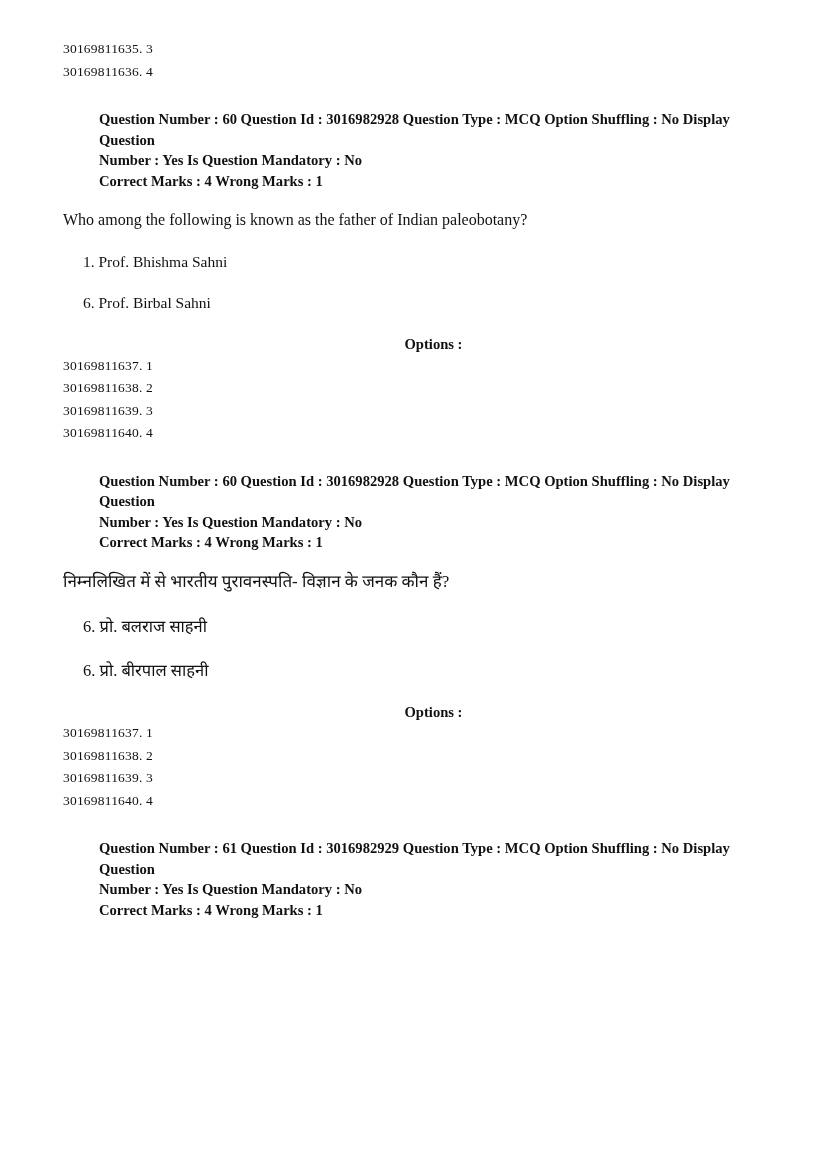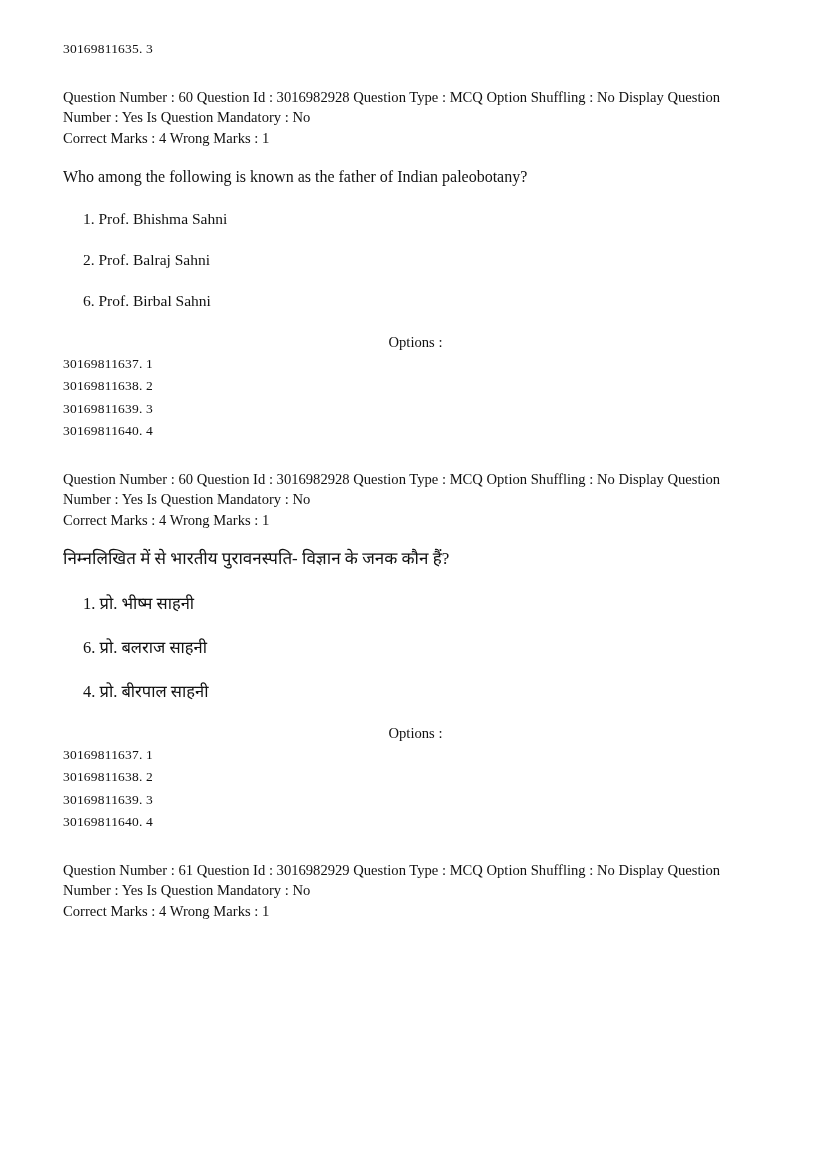--- a/index.html
+++ b/index.html
@@ -22,23 +22,24 @@
     line-height: 22.5px;
     letter-spacing: 0.2px;
     font-weight: bold;
     font-weight: 600;
   }
   .id-line { font-weight: 500; }
   .qblock {
     margin-top: 26px;
   }
   .hdr {
-    font-weight: normal;
+    font-weight: bold;
     font-size: 14.6px;
     line-height: 20.5px;
+    margin-left: 36px;
   }
   .qtext {
     margin-top: 18px;
     font-size: 16px;
     line-height: 21px;
   }
   .qtext.hindi {
     font-size: 17px;
   }
   .choice {
@@ -54,44 +55,43 @@
     margin-top: 22px;
     text-align: center;
   }
 </style>
 </head>
 <body>
 
 <div class="page">
 
   <div class="id-line">30169811635. 3</div>
+  <div class="id-line">30169811636. 4</div>
 
   <section class="qblock">
     <div class="hdr">Question Number : 60 Question Id : 3016982928 Question Type : MCQ Option Shuffling : No Display Question</div>
     <div class="hdr">Number : Yes Is Question Mandatory : No</div>
     <div class="hdr">Correct Marks : 4 Wrong Marks : 1</div>
     <div class="qtext">Who among the following is known as the father of Indian paleobotany?</div>
     <div class="choice">1. Prof. Bhishma Sahni</div>
-    <div class="choice">2. Prof. Balraj Sahni</div>
     <div class="choice">6. Prof. Birbal Sahni</div>
     <div class="hdr options-label">Options :</div>
     <div class="id-line">30169811637. 1</div>
     <div class="id-line">30169811638. 2</div>
     <div class="id-line">30169811639. 3</div>
     <div class="id-line">30169811640. 4</div>
   </section>
 
   <section class="qblock">
     <div class="hdr">Question Number : 60 Question Id : 3016982928 Question Type : MCQ Option Shuffling : No Display Question</div>
     <div class="hdr">Number : Yes Is Question Mandatory : No</div>
     <div class="hdr">Correct Marks : 4 Wrong Marks : 1</div>
     <div class="qtext hindi">निम्नलिखित में से भारतीय पुरावनस्पति- विज्ञान के जनक कौन हैं?</div>
-    <div class="choice hindi">1. प्रो. भीष्म साहनी</div>
     <div class="choice hindi">6. प्रो. बलराज साहनी</div>
-    <div class="choice hindi">4. प्रो. बीरपाल साहनी</div>
+    <div class="choice hindi">6. प्रो. बीरपाल साहनी</div>
     <div class="hdr options-label">Options :</div>
     <div class="id-line">30169811637. 1</div>
     <div class="id-line">30169811638. 2</div>
     <div class="id-line">30169811639. 3</div>
     <div class="id-line">30169811640. 4</div>
   </section>
 
   <section class="qblock">
     <div class="hdr">Question Number : 61 Question Id : 3016982929 Question Type : MCQ Option Shuffling : No Display Question</div>
     <div class="hdr">Number : Yes Is Question Mandatory : No</div>

